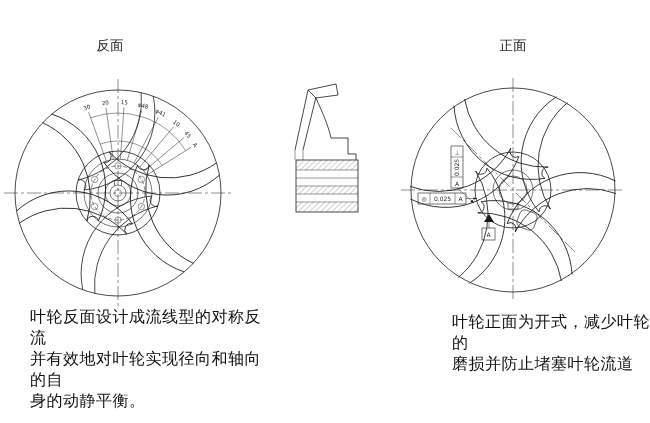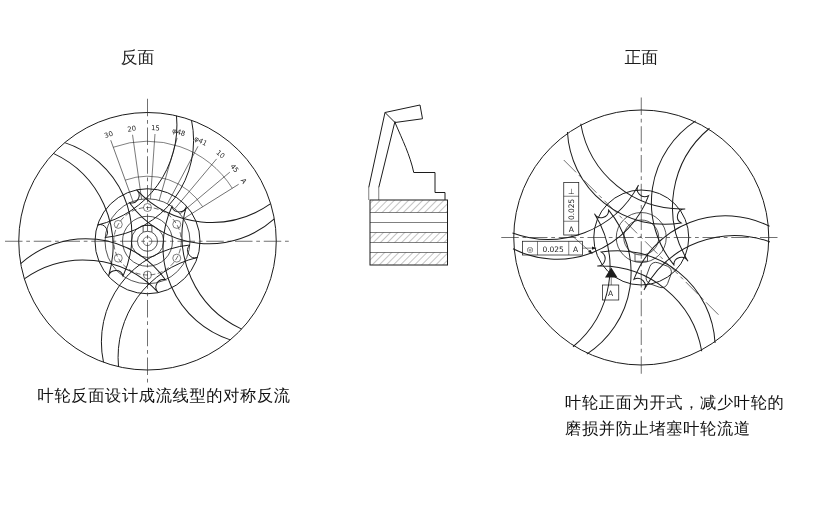--- a/index.html
+++ b/index.html
@@ -10,21 +10,21 @@
   svg{position:absolute;left:0;top:0;}
   .ln{stroke:#1c1c1c;fill:none;stroke-width:.8;}
   .thin{stroke-width:.45;}
   .med{stroke-width:.6;}
   .cl{stroke:#1c1c1c;fill:none;stroke-width:.5;stroke-dasharray:14 3 3 3;}
   .dash{stroke:#1c1c1c;fill:none;stroke-width:.5;stroke-dasharray:4 2;}
   text{fill:#1c1c1c;stroke:none;}
   .title-text{font-size:13.5px;text-anchor:middle;font-family:"Liberation Serif",serif;}
   .dim{font-size:5.5px;text-anchor:middle;font-family:"DejaVu Sans",sans-serif;}
   .gdt{font-size:6px;text-anchor:middle;font-family:"DejaVu Sans",sans-serif;}
-  .caption{position:absolute;font-size:13px;line-height:21px;letter-spacing:.5px;}
+  .caption{position:absolute;font-size:16px;line-height:21px;letter-spacing:.5px;}
   .caption-left{left:30px;top:306px;width:245px;}
   .caption-right{left:452px;top:311px;width:200px;}
 </style>
 </head>
 <body>
 
 <svg width="650" height="423" viewBox="0 0 650 423">
   <defs>
     <pattern id="hatch" width="4" height="4" patternUnits="userSpaceOnUse" patternTransform="rotate(45)">
       <line x1="0" y1="0" x2="0" y2="4" stroke="#444" stroke-width="0.5"></line>
@@ -150,18 +150,20 @@
 
     <polygon points="489,214 484,222 494,222" fill="#1c1c1c"></polygon>
     <line class="ln thin" x1="489" y1="222" x2="489" y2="228"></line>
     <rect class="ln med" x="482" y="228" width="13" height="12"></rect>
     <text class="gdt" x="488.5" y="236.5">A</text>
   </g>
 </svg>
 
 <div class="caption caption-left">
   <div>叶轮反面设计成流线型的对称反流</div>
+  <div>并有效地对叶轮实现径向和轴向的自</div>
+  <div>身的动静平衡。</div>
 </div>
 
 <div class="caption caption-right">
   <div>叶轮正面为开式，减少叶轮的</div>
   <div>磨损并防止堵塞叶轮流道</div>
 </div>
 
 </body></html>

